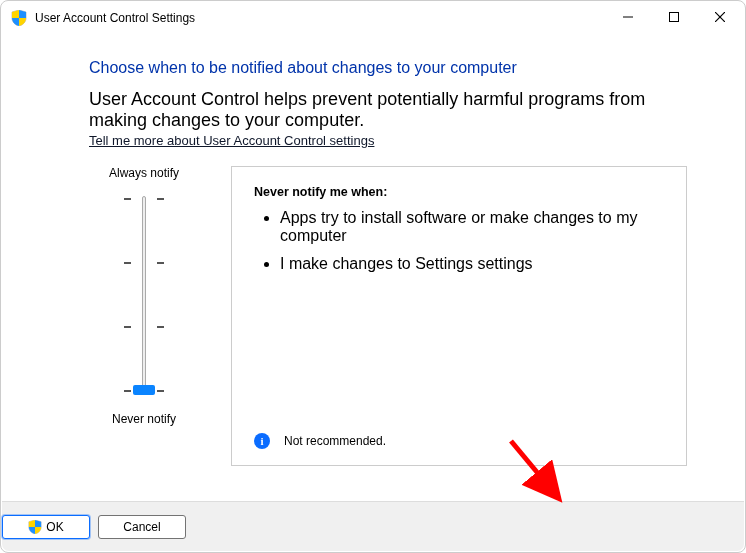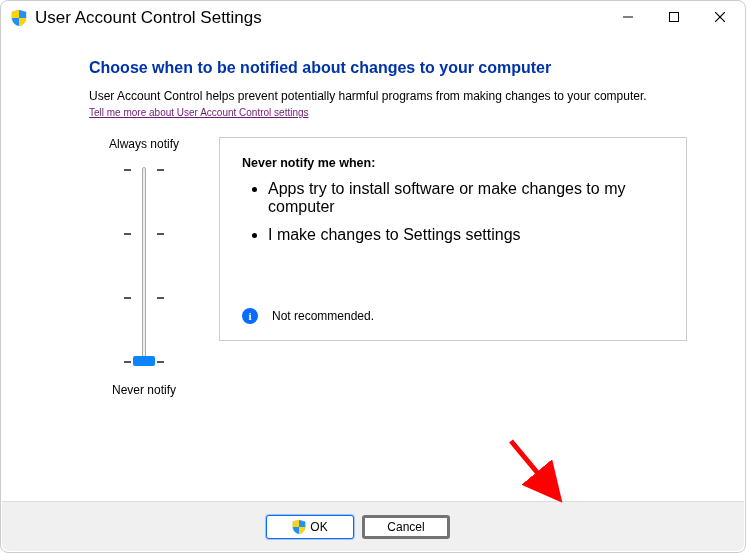--- a/index.html
+++ b/index.html
@@ -18,21 +18,21 @@
 
   
   .titlebar {
     display: flex;
     align-items: center;
     height: 34px;
     padding: 0 2px 0 10px;
   }
   .titlebar .title {
     flex: 1;
-    font-size: 17px;
+    font-size: 12px;
     color: #000;
     margin-left: 8px;
   }
   .titlebar .controls {
     display: flex;
     height: 100%;
   }
   .titlebar .ctrl {
     width: 46px;
     height: 32px;
@@ -46,39 +46,39 @@
     width: 16px; height: 16px;
   }
 
   
   .content {
     padding: 24px 58px 10px 88px;
   }
   .heading {
     color: #0033aa;
     font-size: 16px;
-    font-weight: 700;
+    font-weight: 400;
     margin: 0 0 12px 0;
   }
   .desc {
     color: #000;
-    font-size: 12px;
+    font-size: 18px;
     margin: 0 0 2px 0;
   }
   .link {
-    color: #701a75;
-    font-size: 10px;
+    color: #0f172a;
+    font-size: 13px;
     text-decoration: underline;
     cursor: pointer;
   }
 
   .body-row {
     display: flex;
     margin-top: 18px;
-    gap: 20px;
+    gap: 32px;
   }
 
   .slider-col {
     width: 110px;
     display: flex;
     flex-direction: column;
     align-items: center;
   }
   .slider-label {
     font-size: 12px;
@@ -123,21 +123,21 @@
     width: 22px;
     height: 10px;
     background: #0a84ff;
     border-radius: 2px;
   }
 
   .info-box {
     flex: 1;
     border: 1px solid #ccc;
     padding: 18px 22px 14px 22px;
-    height: 204px;
+    height: 300px;
     position: relative;
     display: flex;
     flex-direction: column;
   }
   .info-title {
     font-weight: 600;
     font-size: 12.5px;
     margin-bottom: 10px;
   }
   .info-box ul {
@@ -171,32 +171,32 @@
   }
 
   
   .button-bar {
     position: absolute;
     left: 1px; right: 1px; bottom: 1px;
     height: 50px;
     background: #f0f0f0;
     border-top: 1px solid #ddd;
     display: flex;
-    justify-content: center;
+    justify-content: flex-start;
     align-items: center;
     padding-right: 30px;
     gap: 8px;
     border-bottom-left-radius: 7px;
     border-bottom-right-radius: 7px;
   }
   .btn {
     min-width: 88px;
     height: 24px;
     background: #fff;
-    border: 3px solid #737373;
+    border: 1px solid #737373;
     border-radius: 3px;
     font-size: 12px;
     display: flex;
     align-items: center;
     justify-content: center;
     gap: 4px;
     cursor: pointer;
   }
   .btn.primary {
     border: 1px solid #0a6cff;

